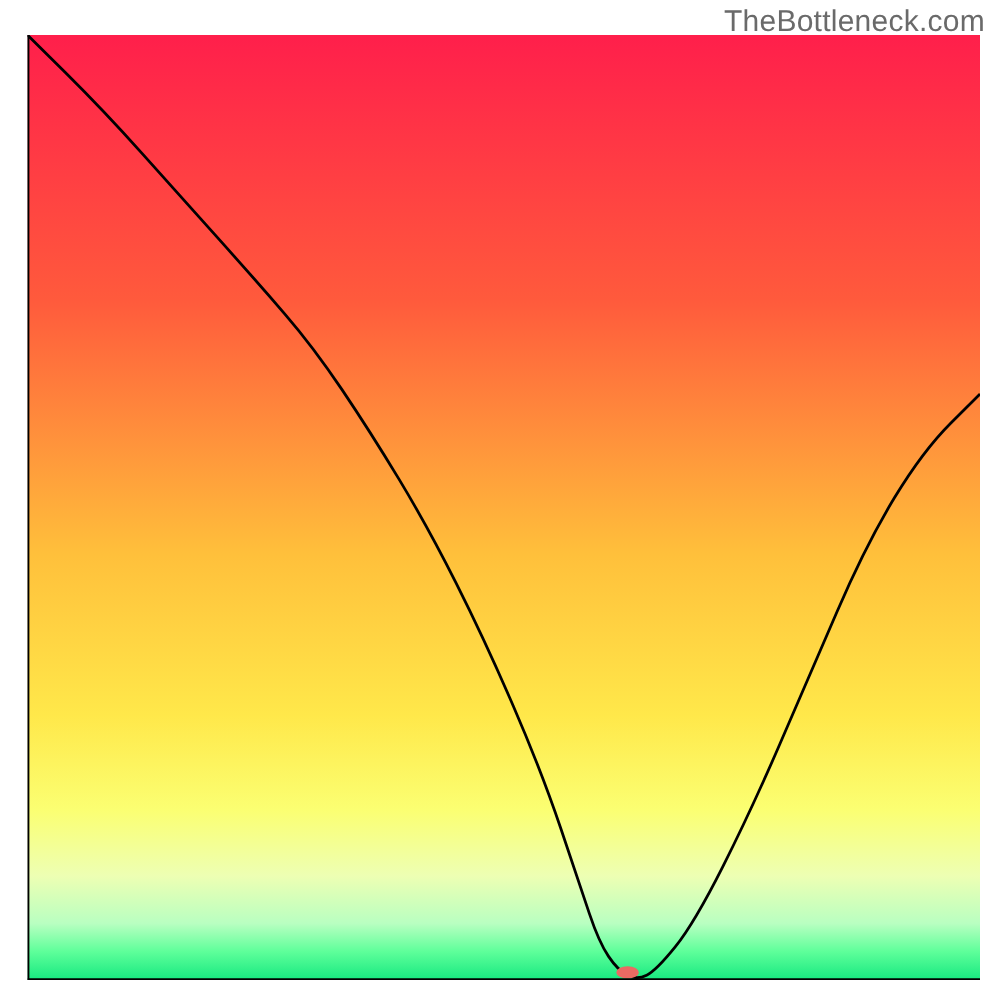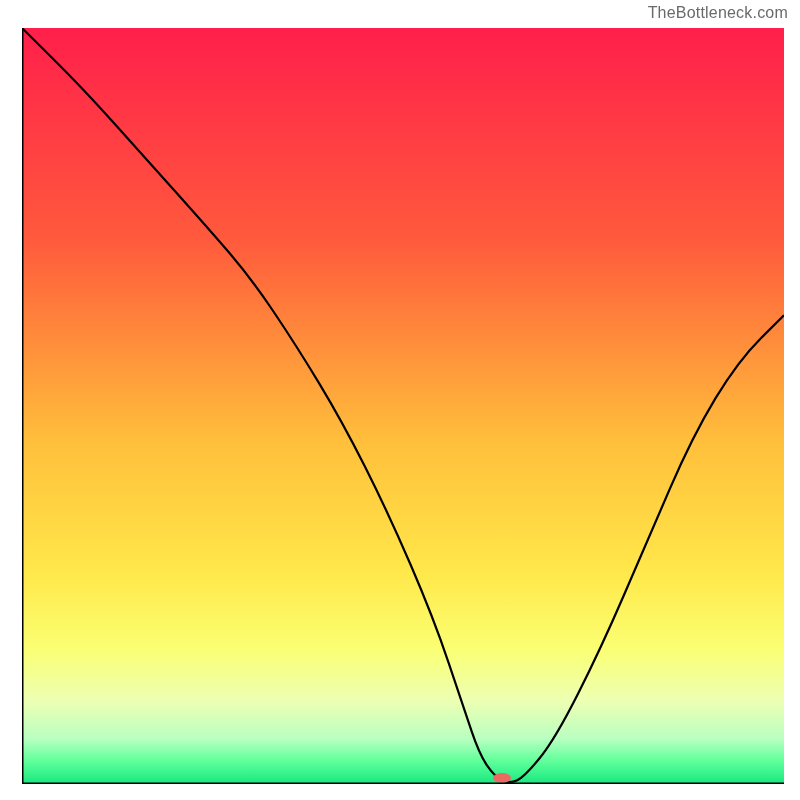--- a/index.html
+++ b/index.html
@@ -12,21 +12,21 @@
   }
   .container {
     position: relative;
     width: 800px;
     height: 800px;
   }
   .watermark {
     position: absolute;
     top: 4px;
     right: 12px;
-    font-size: 16px;
+    font-size: 24px;
     color: #6a6a6a;
     font-weight: 500;
     letter-spacing: 0.2px;
   }
   .plot-area {
     position: absolute;
     left: 22px;
     top: 28px;
     width: 762px;
     height: 756px;

